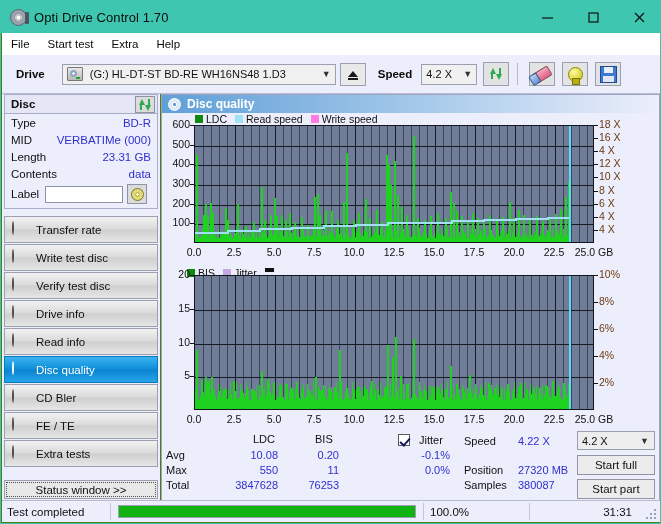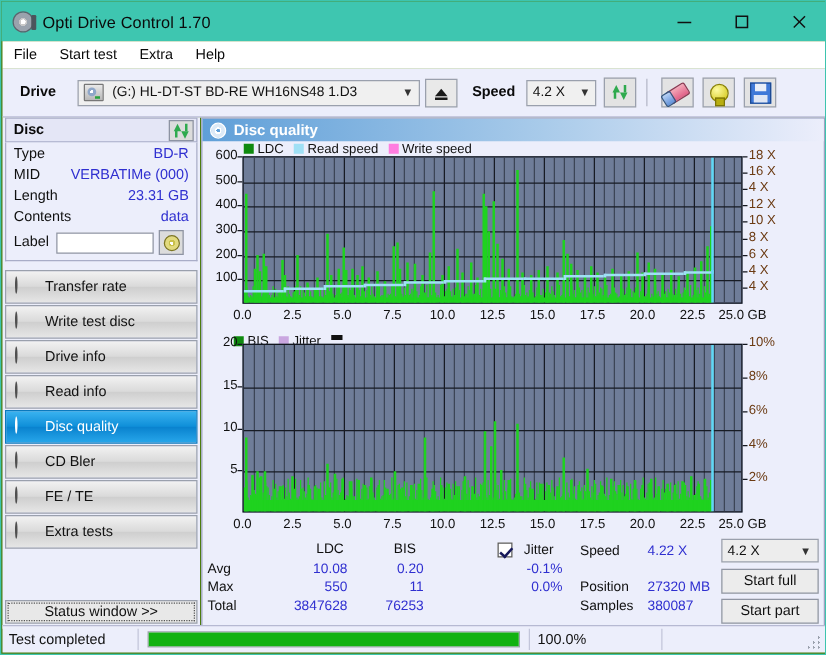--- a/index.html
+++ b/index.html
@@ -398,20 +398,24 @@
     </div>
 
     <div class="nav">
       <div class="navbtn">
         <span class="ic"><span class="disc-glyph"></span></span>
         <span>Transfer rate</span>
       </div>
       <div class="navbtn">
         <span class="ic"><span class="disc-glyph"></span></span>
         <span>Write test disc</span>
+      </div>
+      <div class="navbtn">
+        <span class="ic"><span class="disc-glyph"></span></span>
+        <span>Verify test disc</span>
       </div>
       <div class="navbtn">
         <span class="ic"><span class="disc-glyph"></span></span>
         <span>Drive info</span>
       </div>
       <div class="navbtn">
         <span class="ic"><span class="disc-glyph"></span></span>
         <span>Read info</span>
       </div>
       <div class="navbtn sel">
@@ -1511,16 +1515,17 @@
     <div class="sb-cell" style="width:108px;padding-left:5px;">Test completed</div>
     <div class="sb-sep"></div>
     <div class="sb-cell" style="width:312px;justify-content:center;">
       <div class="pbar" style="width:298px;">
         <i id="pbfill" style="width: 100%;"></i>
       </div>
     </div>
     <div class="sb-sep"></div>
     <div class="sb-cell" style="width:105px;padding-left:6px;">100.0%</div>
     <div class="sb-sep"></div>
+    <div class="sb-cell" style="width:110px;justify-content:flex-end;padding-right:8px;">31:31</div>
     <div class="grip"></div>
   </div>
 
 </div>
 
 </body></html>

